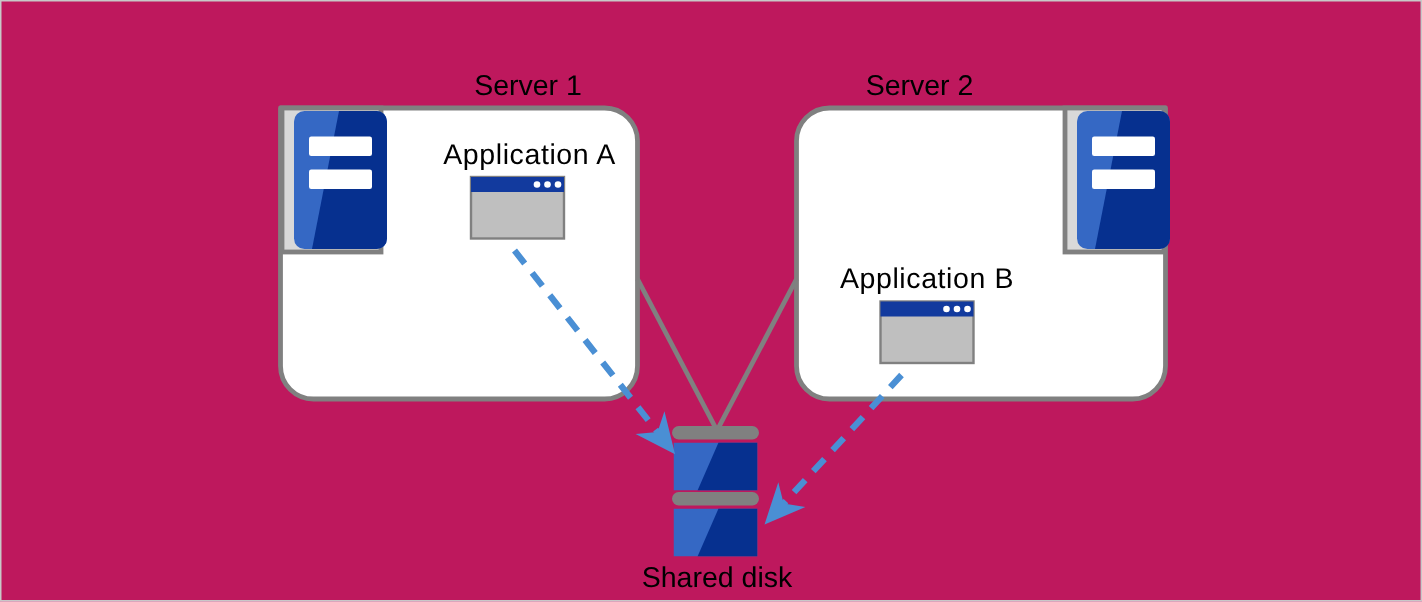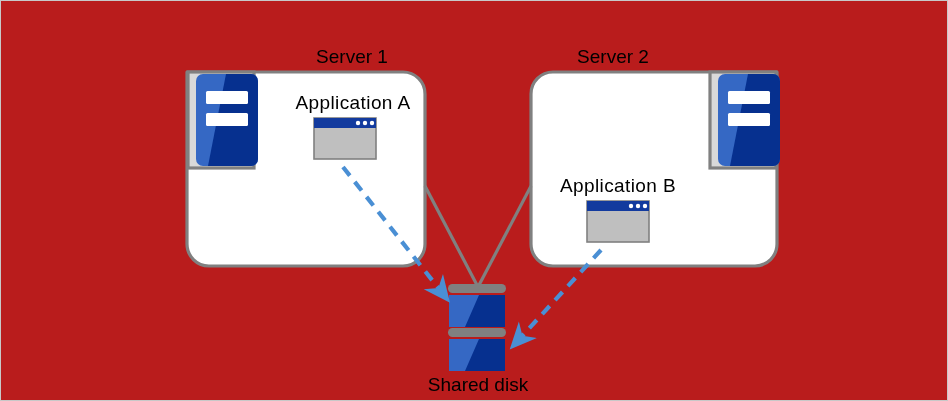--- a/index.html
+++ b/index.html
@@ -8,21 +8,21 @@
     padding: 0;
     background: #ffffff;
   }
   body {
     font-family: "Liberation Sans", sans-serif;
   }
   #canvas {
     position: relative;
     width: 948px;
     height: 401px;
-    background: #b91c1c;
+    background: #be185d;
     border: 1px solid #c8c8c8;
     box-sizing: border-box;
     overflow: hidden;
   }
   #diagram-svg {
     position: absolute;
     left: 0;
     top: 0;
     width: 948px;
     height: 401px;

